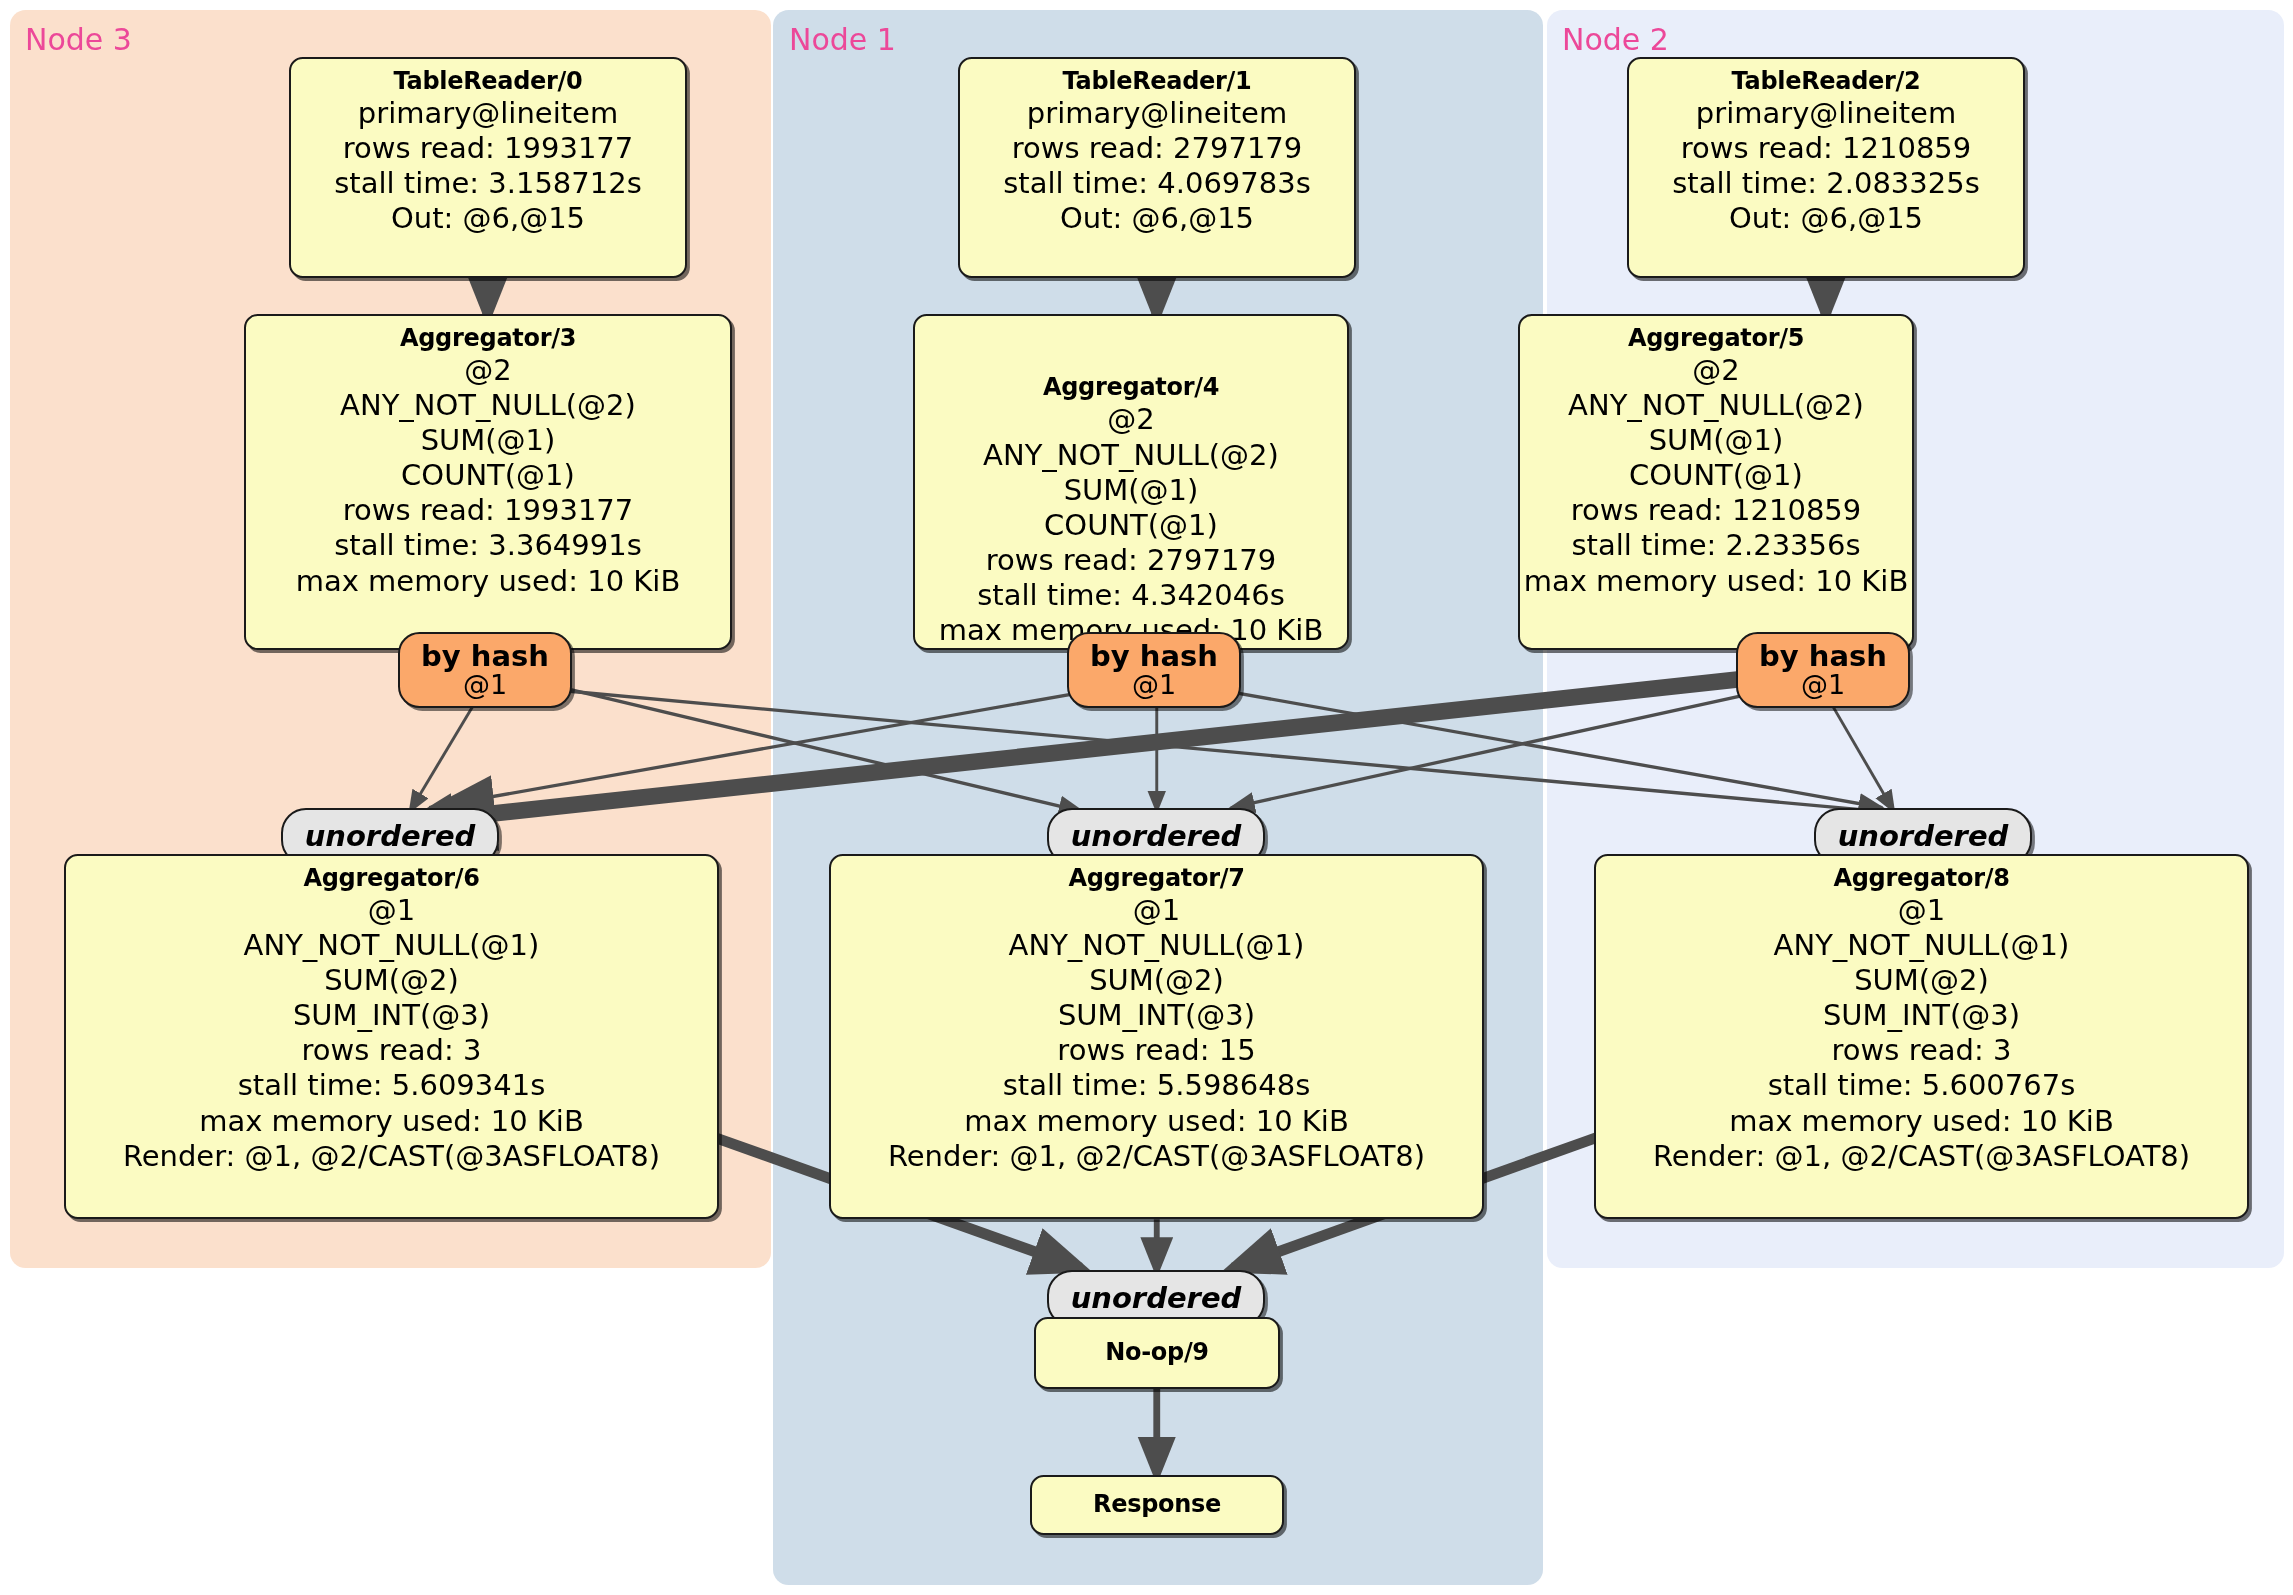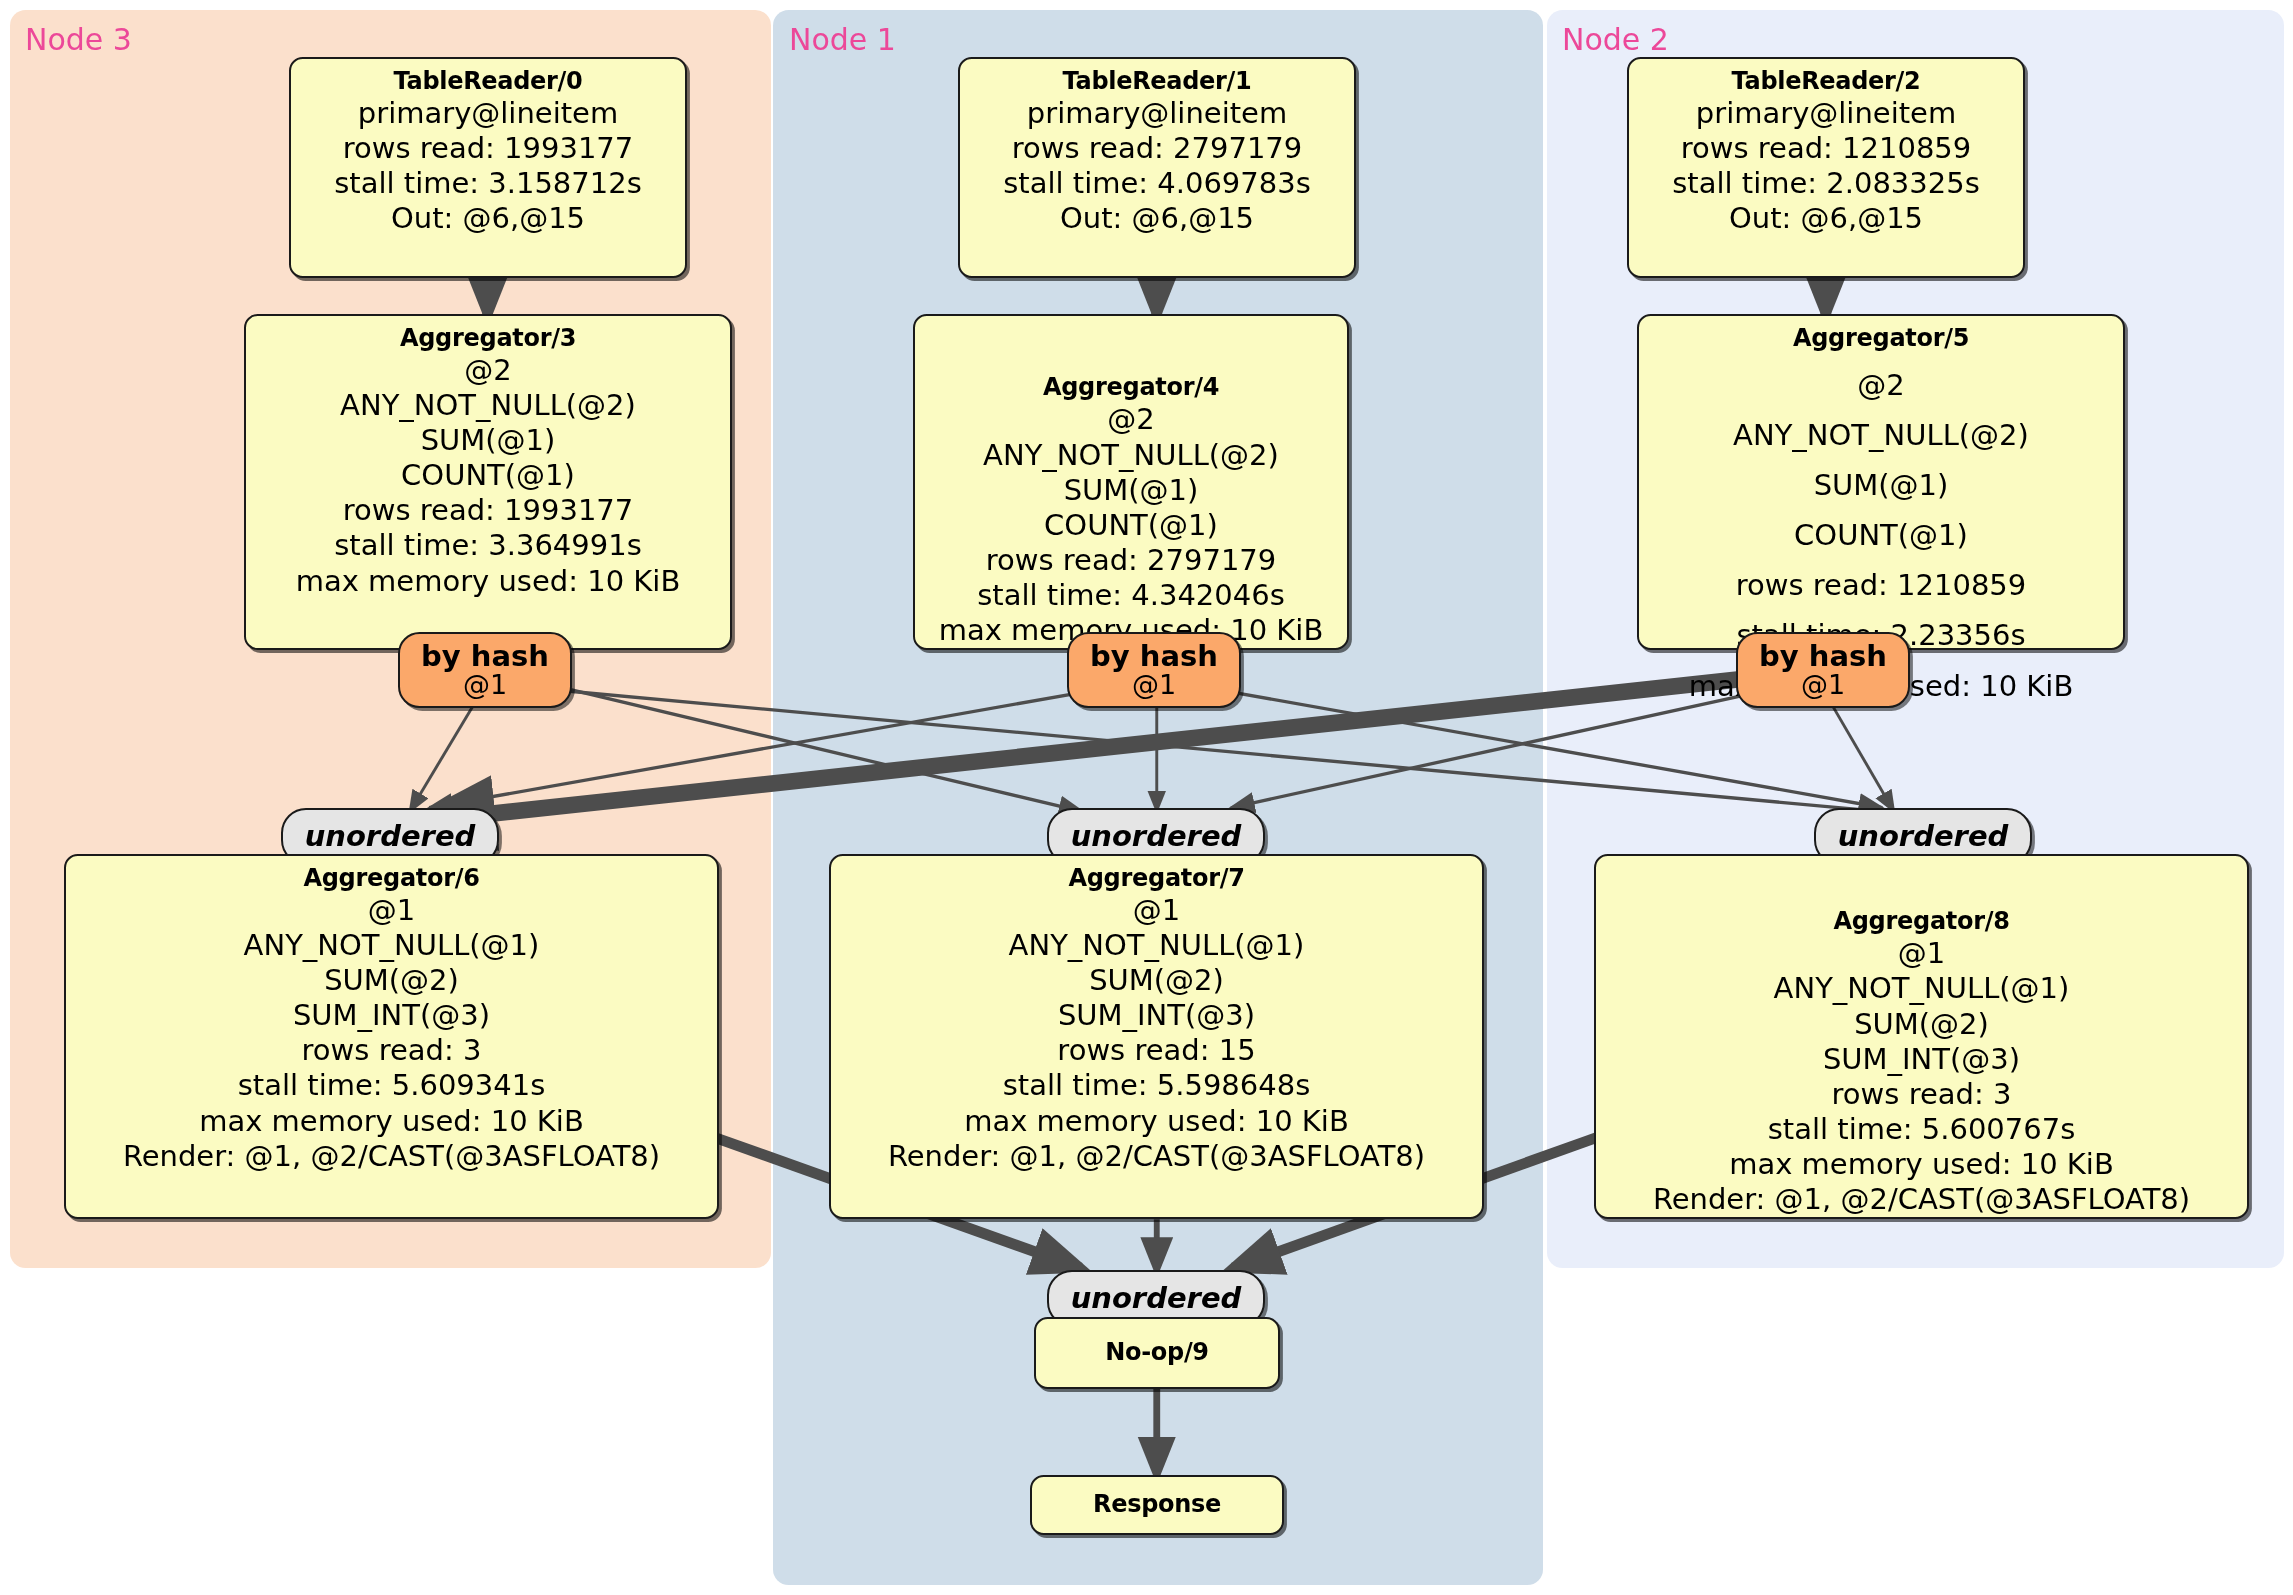--- a/index.html
+++ b/index.html
@@ -137,21 +137,21 @@
     <div class="node-title">Aggregator/4</div>
     <div class="node-line">@2</div>
     <div class="node-line">ANY_NOT_NULL(@2)</div>
     <div class="node-line">SUM(@1)</div>
     <div class="node-line">COUNT(@1)</div>
     <div class="node-line">rows read: 2797179</div>
     <div class="node-line">stall time: 4.342046s</div>
     <div class="node-line">max memory used: 10 KiB</div>
   </div>
 
-  <div class="node-box" style="left:1637px;top:314px;width:488px;height:336px;gap:15px;">
+  <div class="node-box" style="left:1518px;top:314px;width:396px;height:336px;">
     <div class="node-title">Aggregator/5</div>
     <div class="node-line">@2</div>
     <div class="node-line">ANY_NOT_NULL(@2)</div>
     <div class="node-line">SUM(@1)</div>
     <div class="node-line">COUNT(@1)</div>
     <div class="node-line">rows read: 1210859</div>
     <div class="node-line">stall time: 2.23356s</div>
     <div class="node-line">max memory used: 10 KiB</div>
   </div>
 
@@ -195,21 +195,21 @@
     <div class="node-line">@1</div>
     <div class="node-line">ANY_NOT_NULL(@1)</div>
     <div class="node-line">SUM(@2)</div>
     <div class="node-line">SUM_INT(@3)</div>
     <div class="node-line">rows read: 15</div>
     <div class="node-line">stall time: 5.598648s</div>
     <div class="node-line">max memory used: 10 KiB</div>
     <div class="node-line">Render: @1, @2/CAST(@3ASFLOAT8)</div>
   </div>
 
-  <div class="node-box" style="left:1594px;top:854px;width:655px;height:365px;justify-content:flex-end;">
+  <div class="node-box" style="left:1594px;top:854px;width:655px;height:365px;">
     <div class="node-title">Aggregator/8</div>
     <div class="node-line">@1</div>
     <div class="node-line">ANY_NOT_NULL(@1)</div>
     <div class="node-line">SUM(@2)</div>
     <div class="node-line">SUM_INT(@3)</div>
     <div class="node-line">rows read: 3</div>
     <div class="node-line">stall time: 5.600767s</div>
     <div class="node-line">max memory used: 10 KiB</div>
     <div class="node-line">Render: @1, @2/CAST(@3ASFLOAT8)</div>
   </div>

